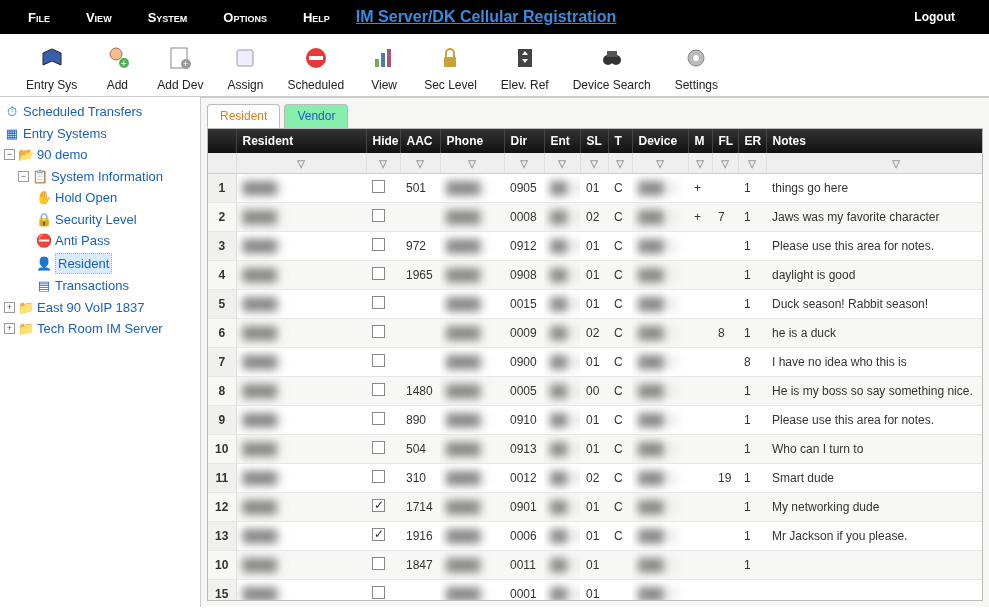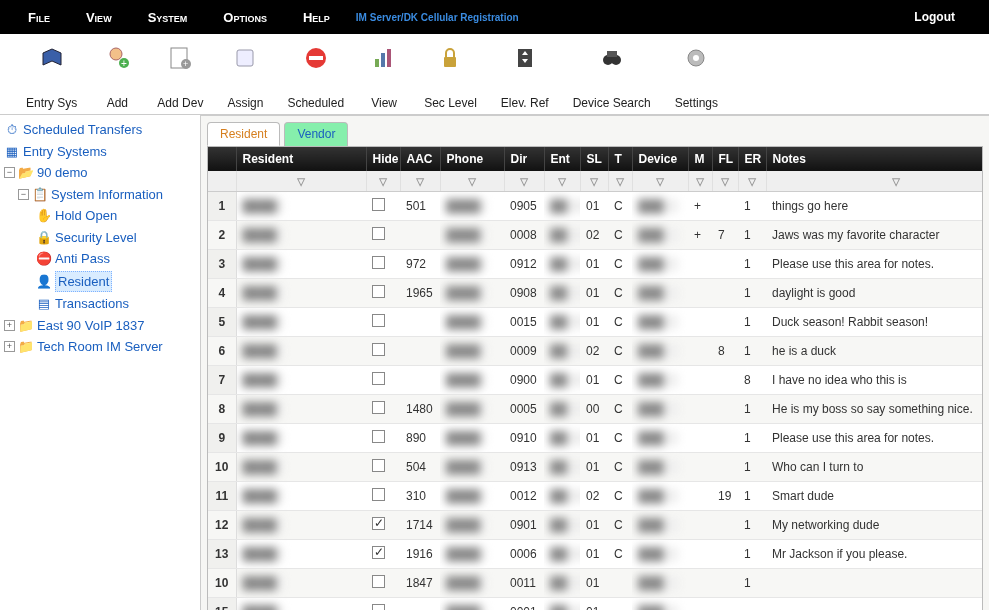--- a/index.html
+++ b/index.html
@@ -24,23 +24,24 @@
   .menu-item {
     color: #fff;
     font-variant: small-caps;
     font-weight: bold;
     font-size: 13px;
     padding: 0 18px;
     cursor: pointer;
   }
   .server-title {
     color: #3a8be0;
-    font-size: 10px;
+    font-size: 16px;
     font-weight: bold;
     padding-left: 8px;
+    text-decoration: underline;
   }
   .logout {
     margin-left: auto;
     margin-right: 24px;
     color: #fff;
     font-weight: bold;
     font-size: 12px;
     cursor: pointer;
   }
   
@@ -60,21 +61,21 @@
     color: #222;
     min-width: 56px;
   }
   .toolbar-icon {
     width: 28px;
     height: 28px;
     display: flex;
     align-items: center;
     justify-content: center;
   }
-  .toolbar-label { margin-top: 24px; }
+  .toolbar-label { margin-top: 6px; }
   
   .main-area { display: flex; height: calc(610px - 34px - 66px); }
   .sidebar {
     width: 200px;
     padding: 4px 4px;
     font-size: 13px;
     line-height: 1.5;
     overflow: auto;
     flex-shrink: 0;
   }

